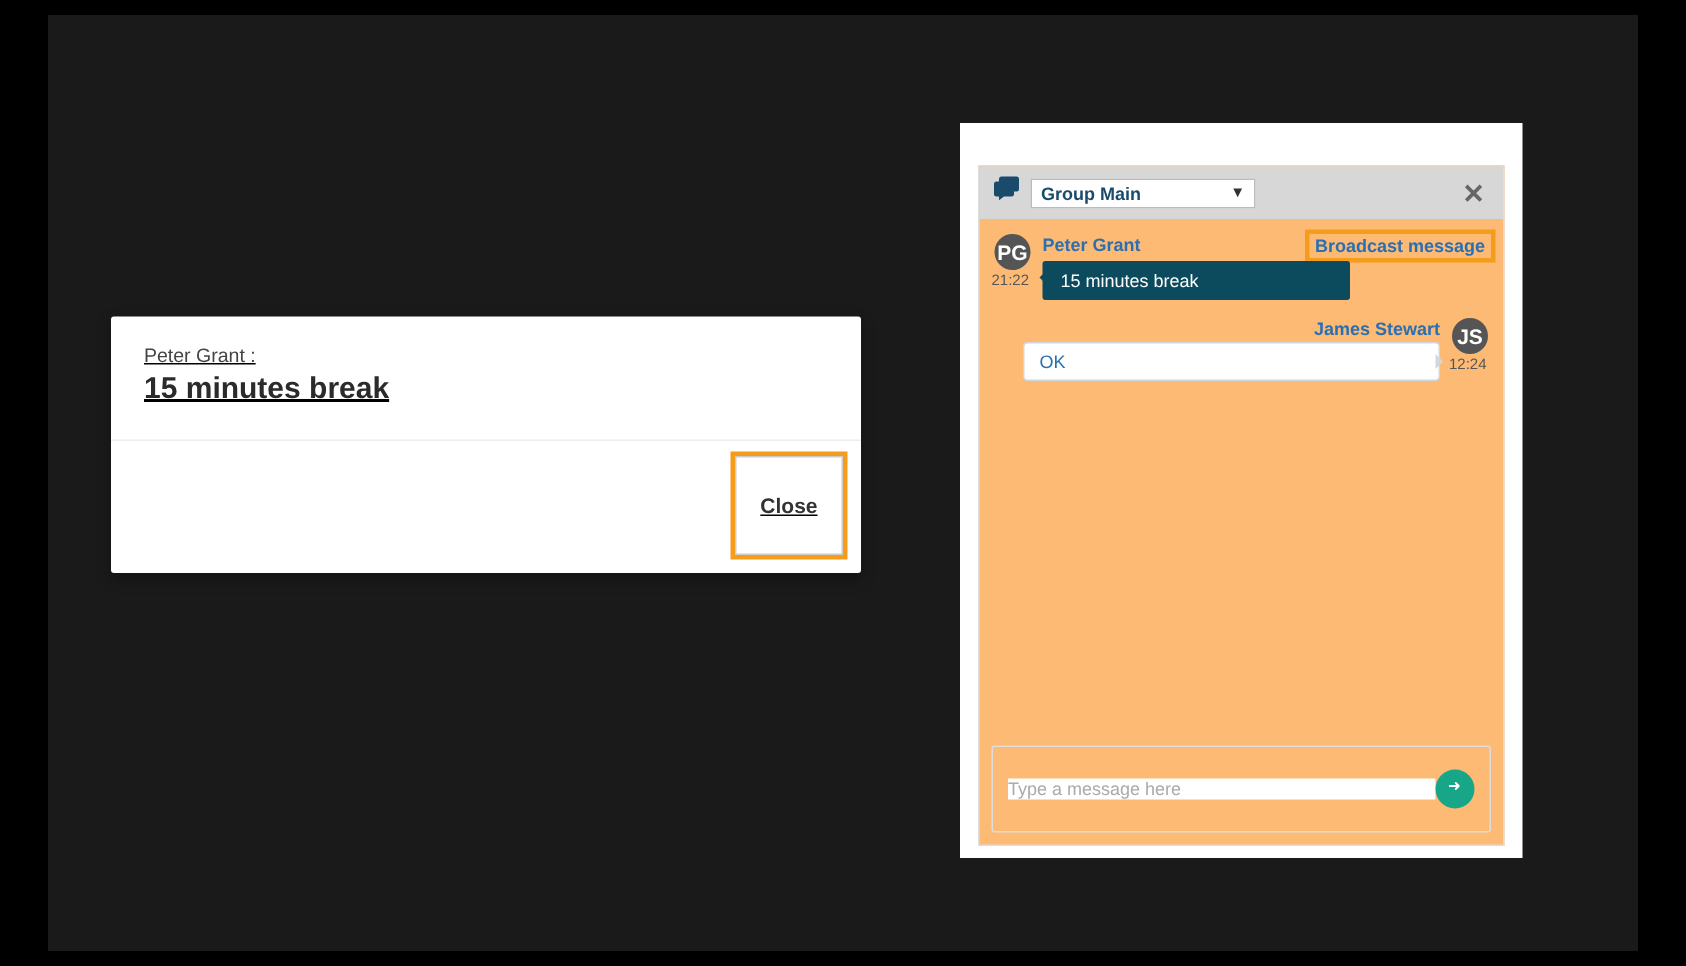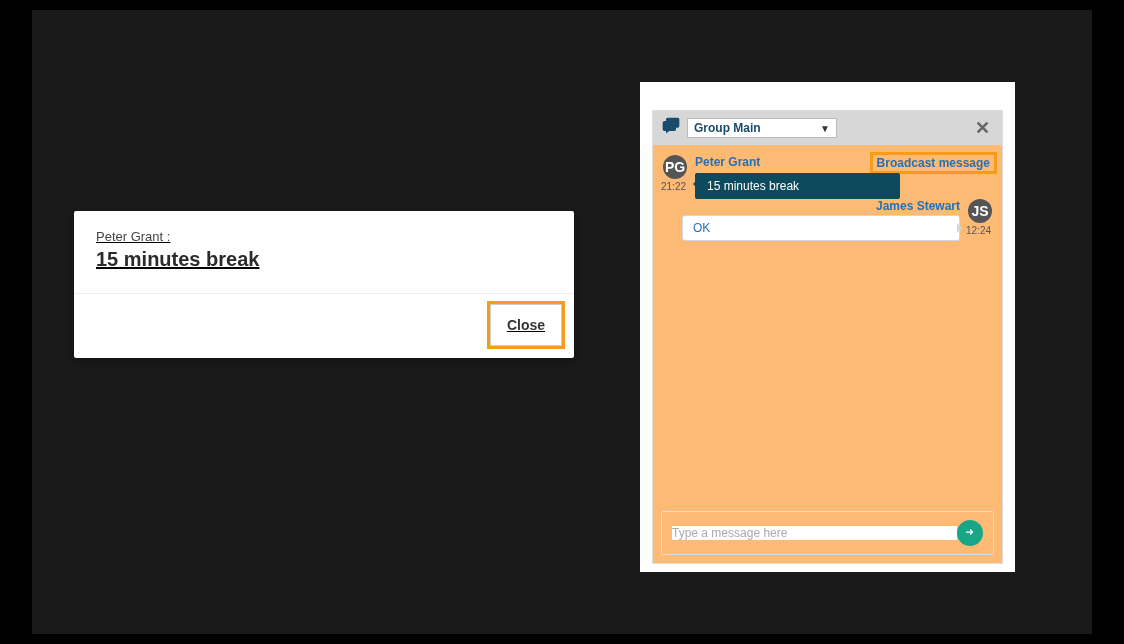--- a/index.html
+++ b/index.html
@@ -49,21 +49,21 @@
       margin-top: 4px;
     }
     .dialog-footer {
       display: flex;
       justify-content: flex-end;
       padding: 10px 12px 12px 12px;
     }
     .close-btn {
       background: #fff;
       border: 1px solid #ccc;
-      padding: 12px 16px;
+      padding: 24px 16px;
       font-weight: 600;
       font-size: 14px;
       color: #333;
       cursor: pointer;
     }
     .highlight-border {
       outline: 3px solid #F59C1A;
       outline-offset: 0;
       margin-left: 32px;
     }
@@ -197,20 +197,21 @@
       align-items: center;
       gap: 2px;
       flex-shrink: 0;
     }
     
     .msg-row-right {
       display: flex;
       align-items: flex-start;
       justify-content: flex-end;
       gap: 6px;
+      margin-top: 12px;
     }
     .msg-col-right {
       display: flex;
       flex-direction: column;
       align-items: flex-end;
       flex: 1;
     }
     .bubble-light {
       background: #fff;
       border: 1px solid #cfd8e0;
@@ -231,21 +232,21 @@
       border-left-color: #cfd8e0;
     }
     
     .composer {
       border: 1px solid #ddd;
       border-radius: 2px;
       margin: 0 8px 8px 8px;
       display: flex;
       align-items: center;
       padding: 8px 10px;
-      height: 44px;
+      height: 58px;
     }
     .composer input {
       flex: 1;
       border: none;
       outline: none;
       font-size: 12px;
       color: #888;
     }
     .composer input::placeholder {
       color: #aaa;

